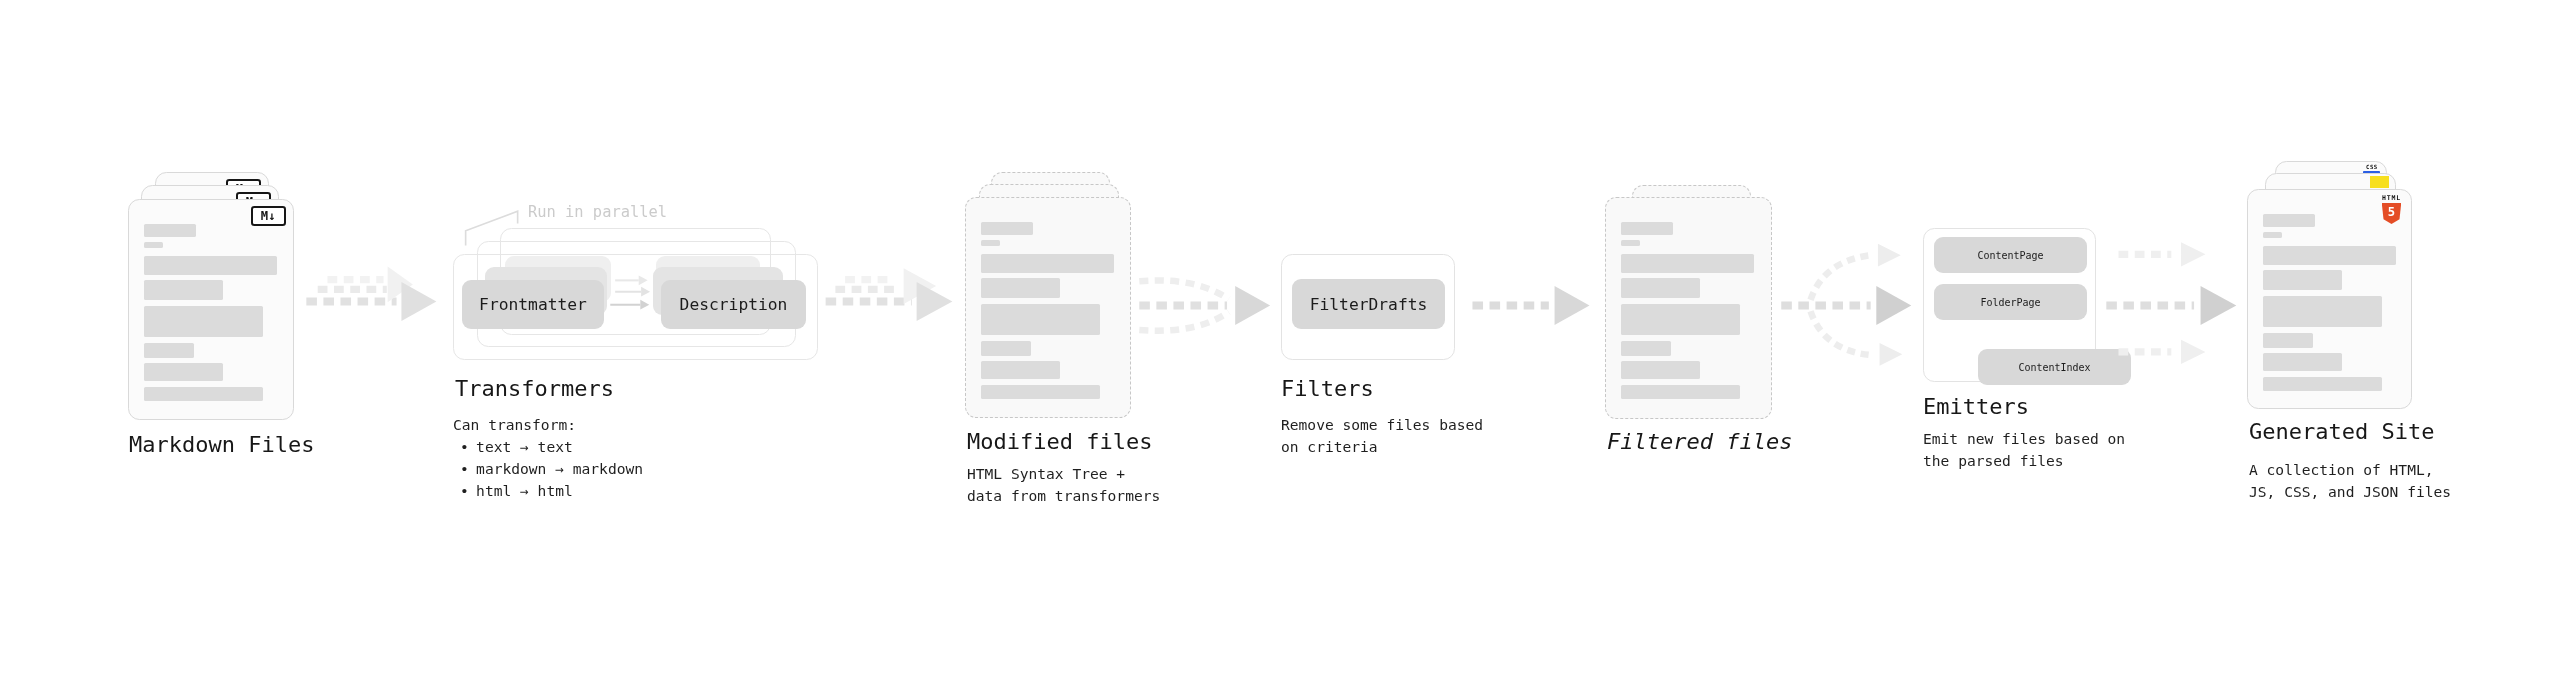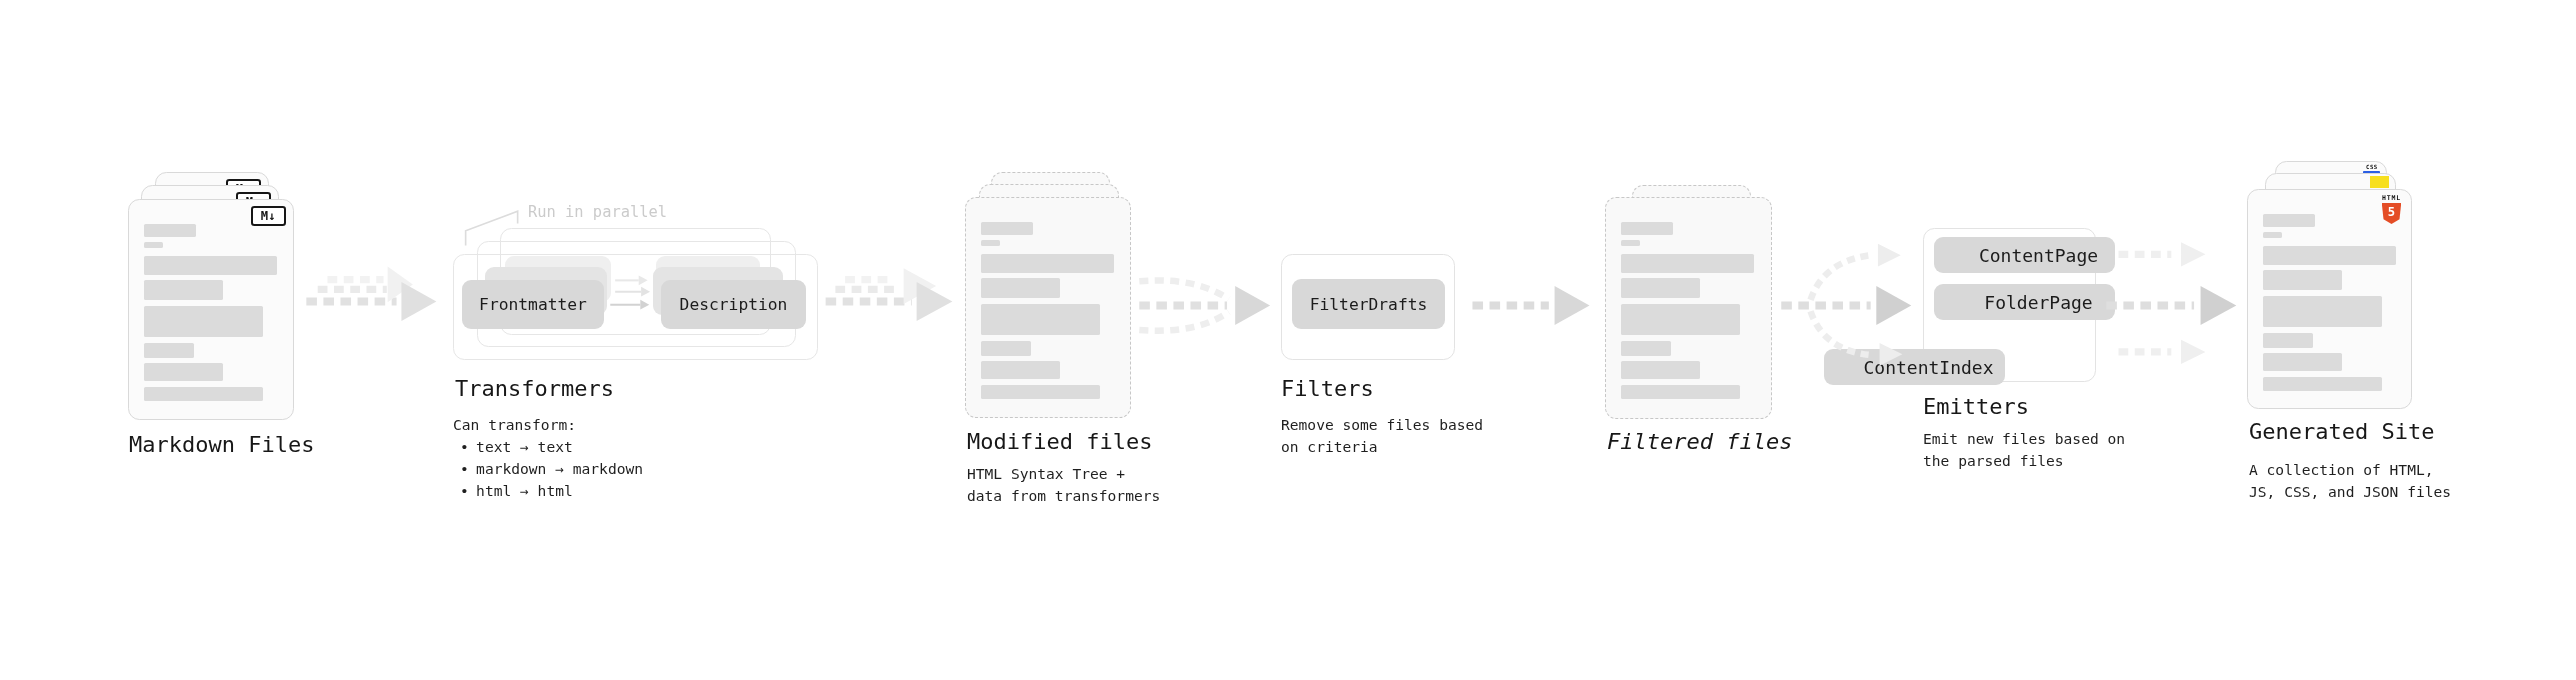--- a/index.html
+++ b/index.html
@@ -27,21 +27,21 @@
   .js-badge{position:absolute;top:1.6px;right:6.5px;width:18.7px;height:12.2px;}
   .html5-badge{position:absolute;top:4.1px;right:9px;width:21px;text-align:center;}
   .html5-badge .word{font-size:6.5px;font-weight:bold;letter-spacing:0.8px;color:#111;line-height:8.1px;}
   .html5-badge .shield{width:19.5px;height:21px;margin:0.8px auto 0;color:#fff;font-size:12.2px;font-weight:bold;line-height:19.5px;
             clip-path:polygon(0 0,100% 0,91% 78%,50% 100%,9% 78%);}
   
   .frame{position:absolute;border:1.6px solid #e6e6e6;border-radius:11.4px;box-sizing:border-box;}
   .panel{position:absolute;border:1.6px solid #e3e3e3;border-radius:11.4px;background:#ffffff;box-sizing:border-box;}
   .pill{position:absolute;background:#d8d8d8;border-radius:9px;display:flex;align-items:center;justify-content:center;
         font-size:16.3px;color:#1c1c1c;white-space:nowrap;}
-  .pill.small{font-size:18px;padding-left:28px;}
+  .pill.small{font-size:10px;}
   .ghost1{background:#e4e4e4;}
   .ghost2{background:#efefef;}
   
   .stage-label{position:absolute;font-size:22px;line-height:26px;white-space:nowrap;color:#171717;}
   .stage-desc{position:absolute;font-size:14.6px;line-height:22px;white-space:nowrap;color:#1f1f1f;}
   .bullet-line{margin-left:7px;}
   .bullet-line .dot{margin-right:7.3px;}
   .annot{position:absolute;font-size:15.4px;line-height:18px;white-space:nowrap;color:#cbcbcb;}
   .arrows{position:absolute;left:0;top:0;pointer-events:none;}
 </style>
@@ -143,21 +143,21 @@
           <span></span>
         </div>
     </div>
     <div class="stage-label" style="left:1607px;top:429px;font-style:italic;">Filtered files</div>
   </div>
 
   <div>
     <div class="panel" style="left:1923px;top:228px;width:173px;height:154px;"></div>
     <div class="pill small" style="left:1934px;top:237px;width:153px;height:36px;">ContentPage</div>
     <div class="pill small" style="left:1934px;top:284px;width:153px;height:36px;">FolderPage</div>
-    <div class="pill small" style="left:1824px;top:332px;width:153px;height:36px;margin-top:17px;">ContentIndex</div>
+    <div class="pill small" style="left:1978px;top:332px;width:153px;height:36px;margin-top:17px;">ContentIndex</div>
     <div class="stage-label" style="left:1923px;top:394px;">Emitters</div>
     <div class="stage-desc" style="left:1923px;top:428px;">
       <div>Emit new files based on</div>
       <div>the parsed files</div>
     </div>
   </div>
 
   <div>
     <div class="doc" style="left:2275px;top:161px;width:112px;height:221px;">
       <div class="css-badge">

